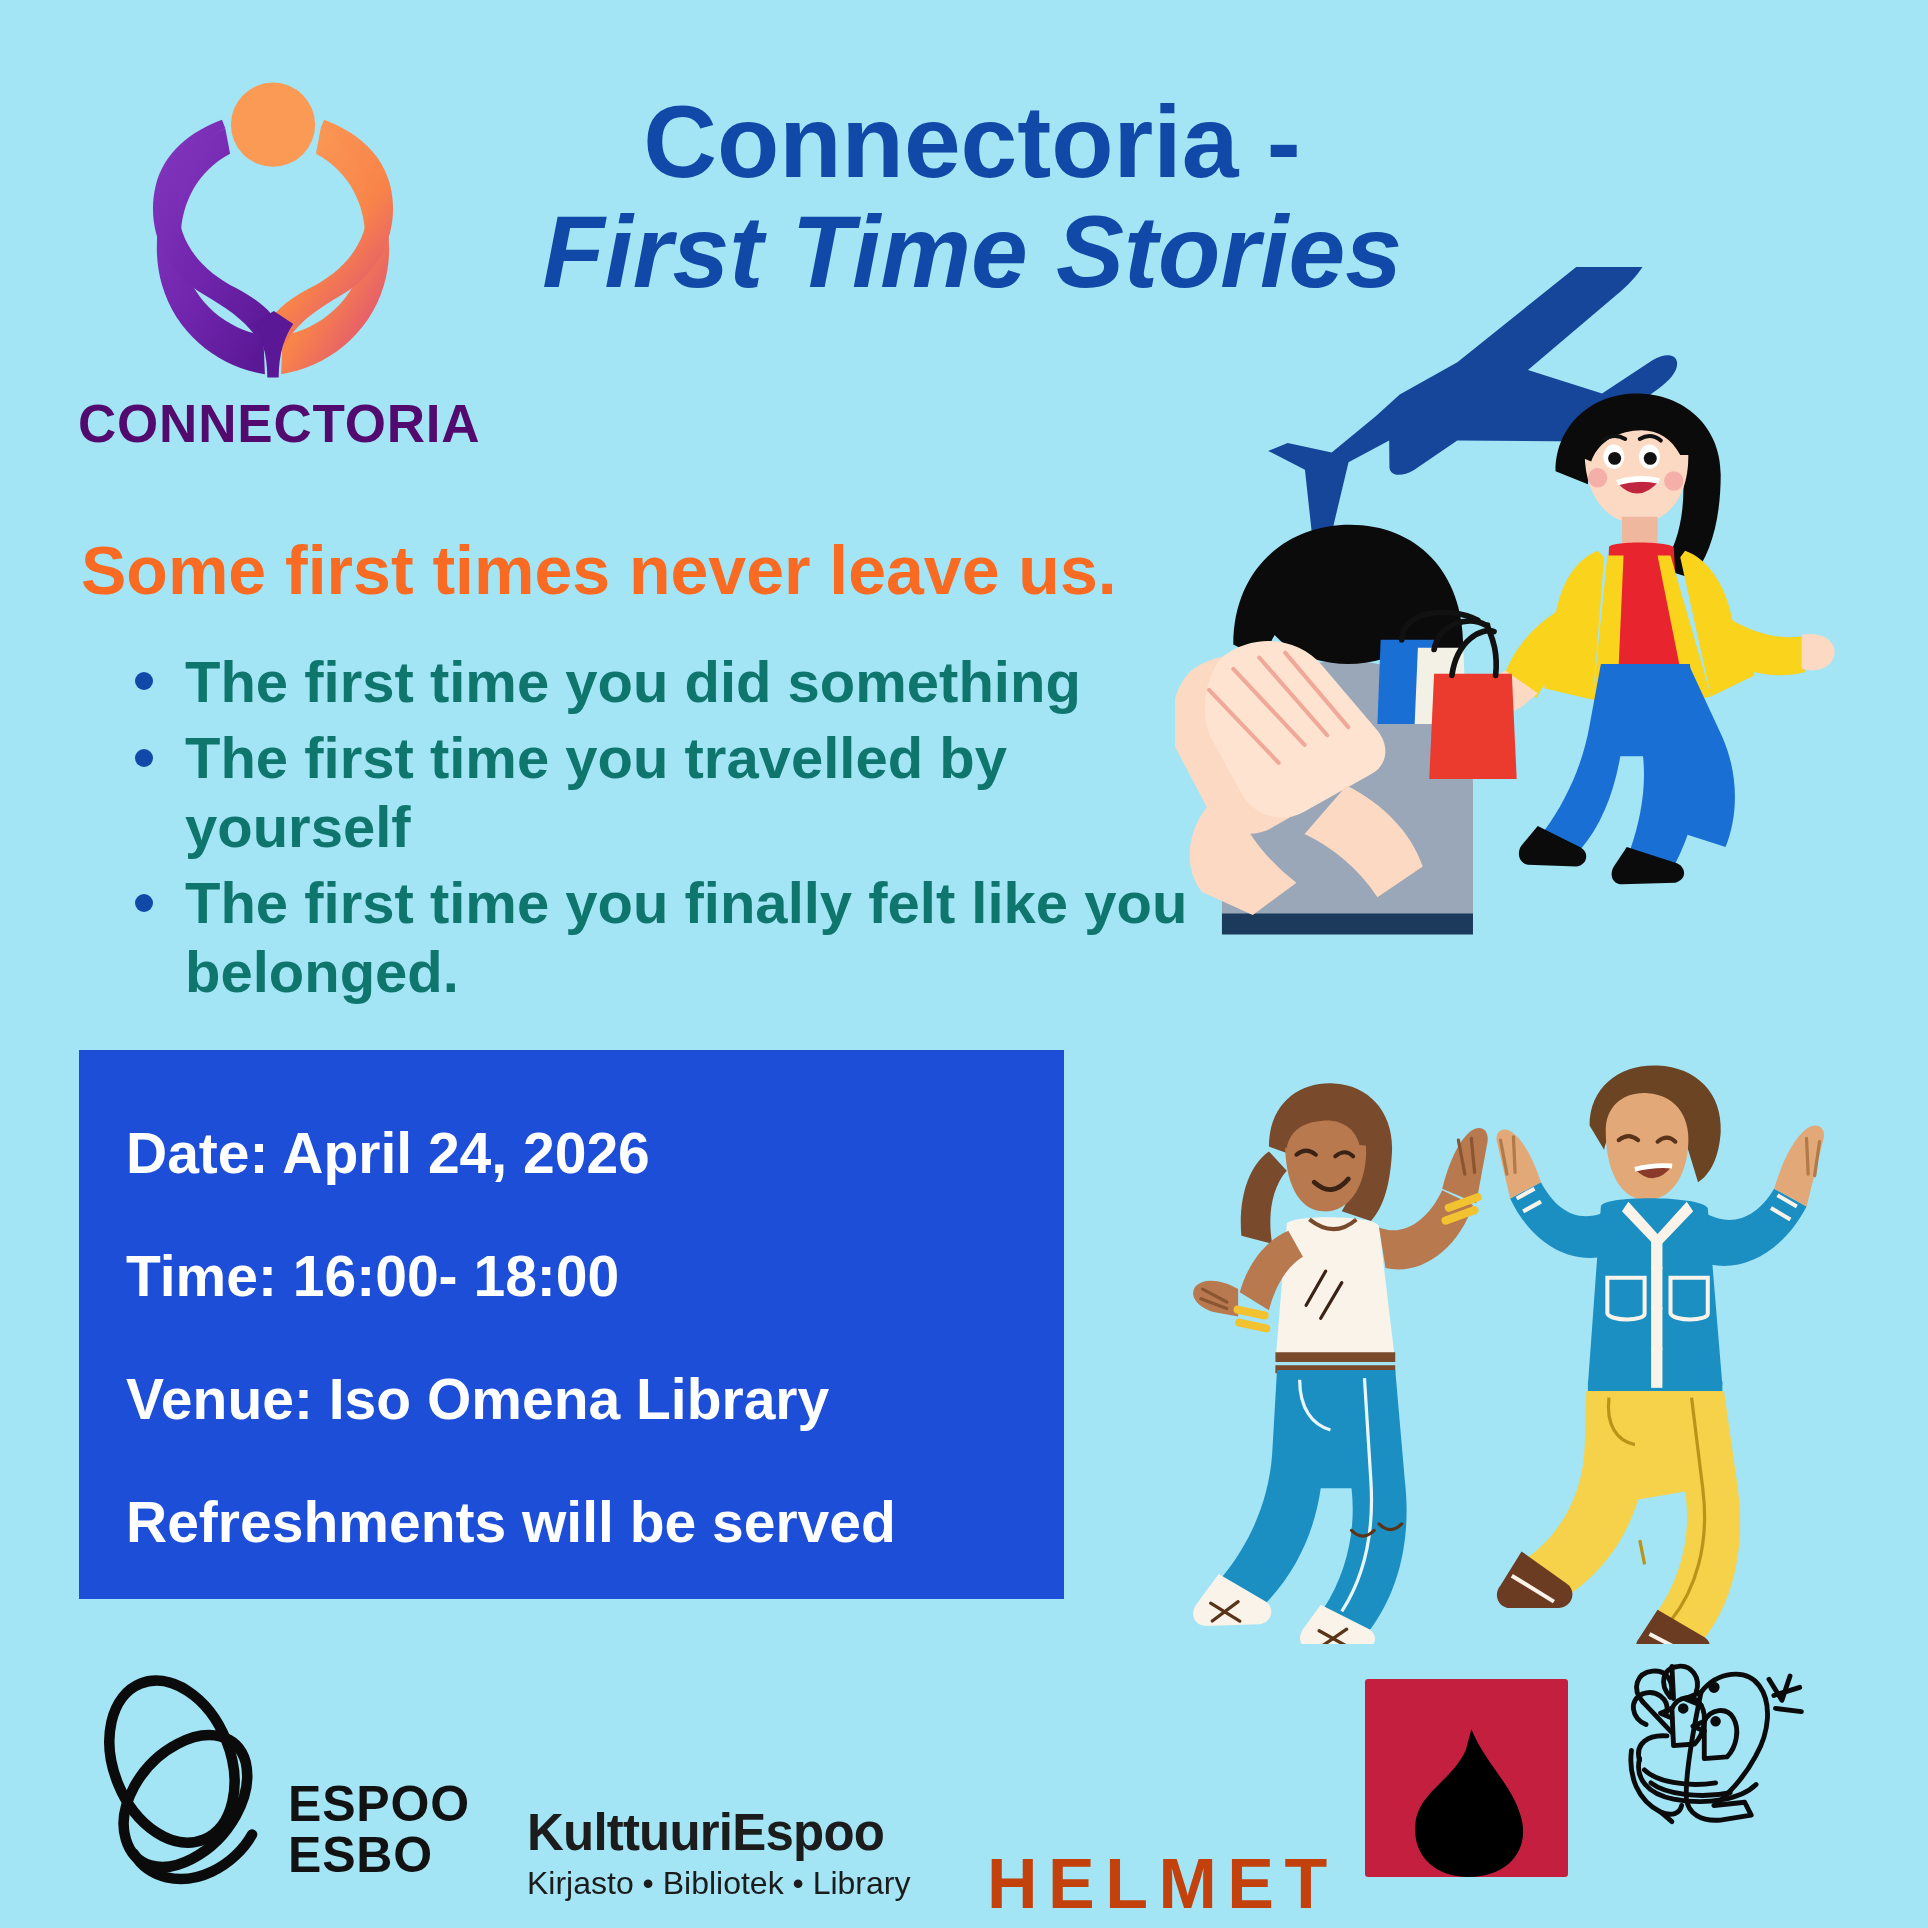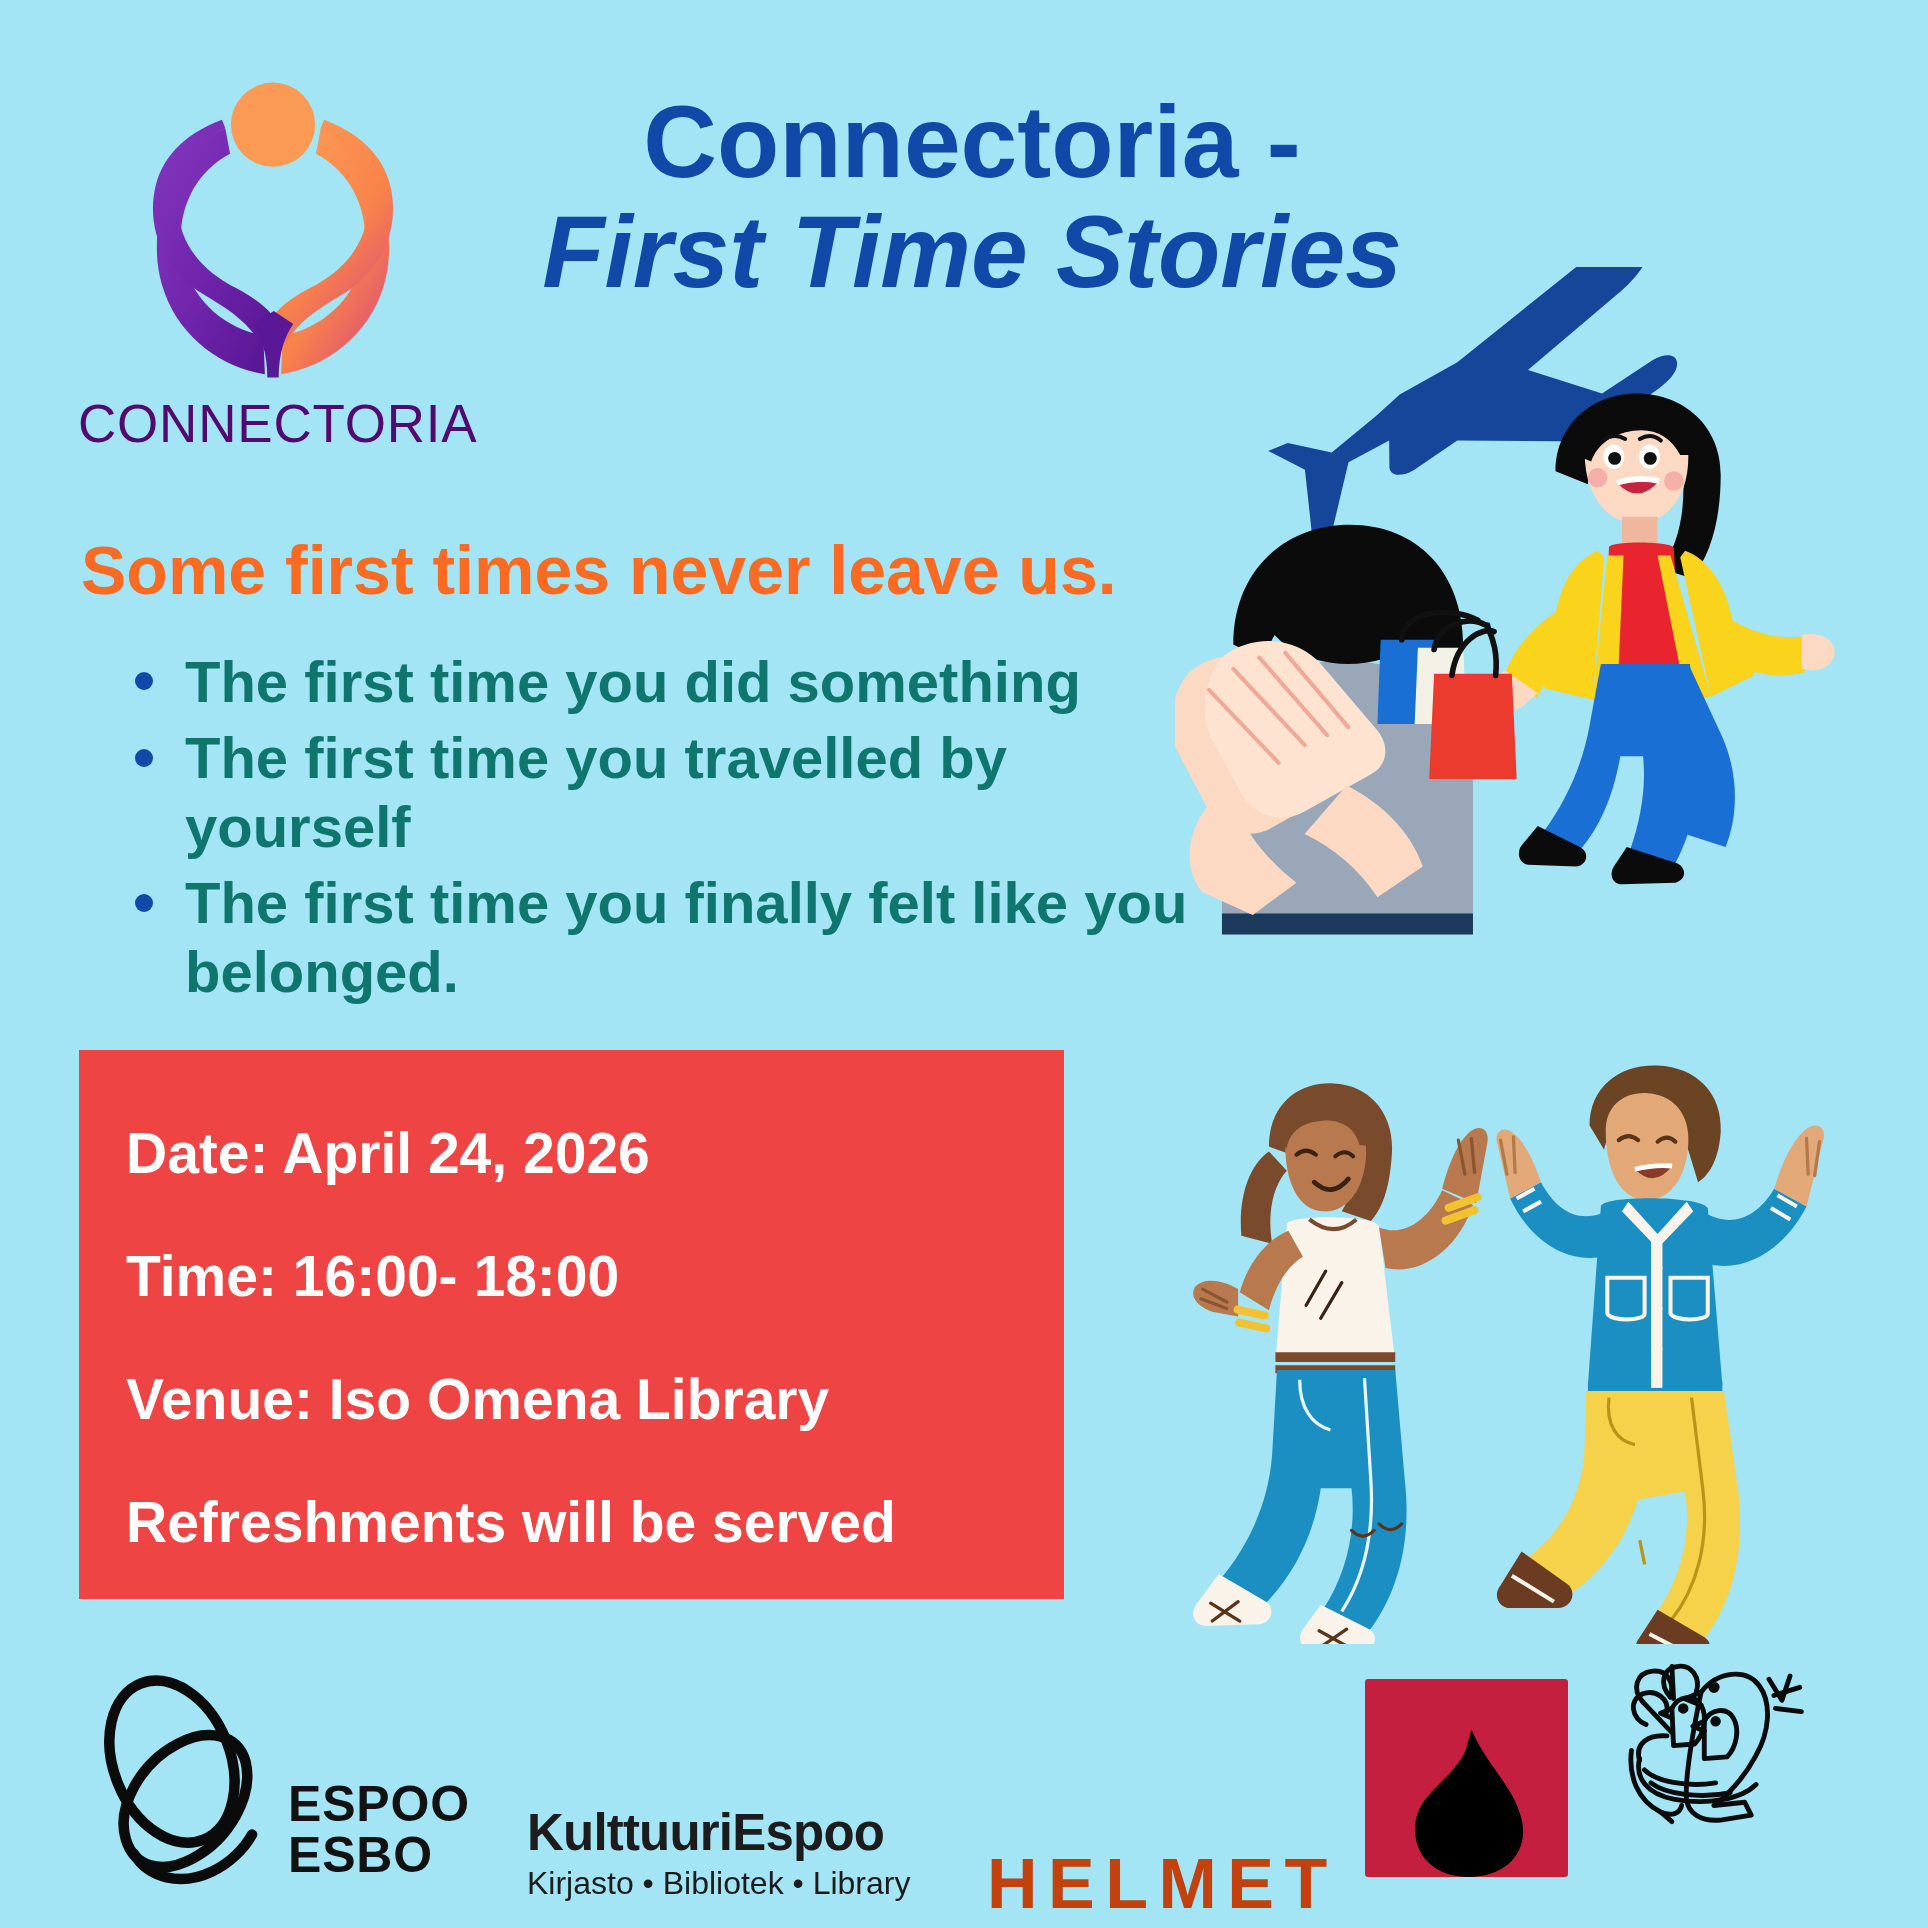--- a/index.html
+++ b/index.html
@@ -9,21 +9,21 @@
     font-family:"Liberation Sans", sans-serif;
     overflow:hidden;
     position:relative;
   }
   .poster{position:absolute;inset:0;background:#a3e4f5;}
 
   
   .brand{position:absolute;left:78px;top:68px;width:389px;}
   .brand-mark{width:284px;height:324px;display:block;margin:0 auto;}
   .brand-name{
-    font-size:53px;font-weight:normal;color:#520a6e;
+    font-size:53px;font-weight:bold;color:#520a6e;
     letter-spacing:0.8px;text-align:center;line-height:1;
     margin-top:4.9px;
   }
 
   
   .title{
     position:absolute;left:502px;top:87px;width:940px;
     font-size:102px;font-weight:bold;color:#1049a8;
     line-height:1.08;text-align:center;
     font-stretch:condensed;
@@ -47,21 +47,21 @@
   .bullets ul{margin:0;padding:0 0 0 63px;list-style:none;}
   .bullets li{position:relative;margin:0 0 8px 0;}
   .bullets li .dot{
     position:absolute;left:-50px;top:0.42em;
     width:18px;height:18px;border-radius:50%;background:#1049a8;
   }
 
   
   .details{
     position:absolute;left:79px;top:1050px;width:985px;height:549px;
-    background:#ef4444;
+    background:#1d4ed8;
     box-sizing:border-box;
     padding:75px 0 0 47px;
   }
   .details .row{
     color:#ffffff;font-size:57px;font-weight:bold;
     line-height:1;margin-bottom:66px;white-space:nowrap;
   }
   .details .row:last-child{margin-bottom:0;}
 
   

